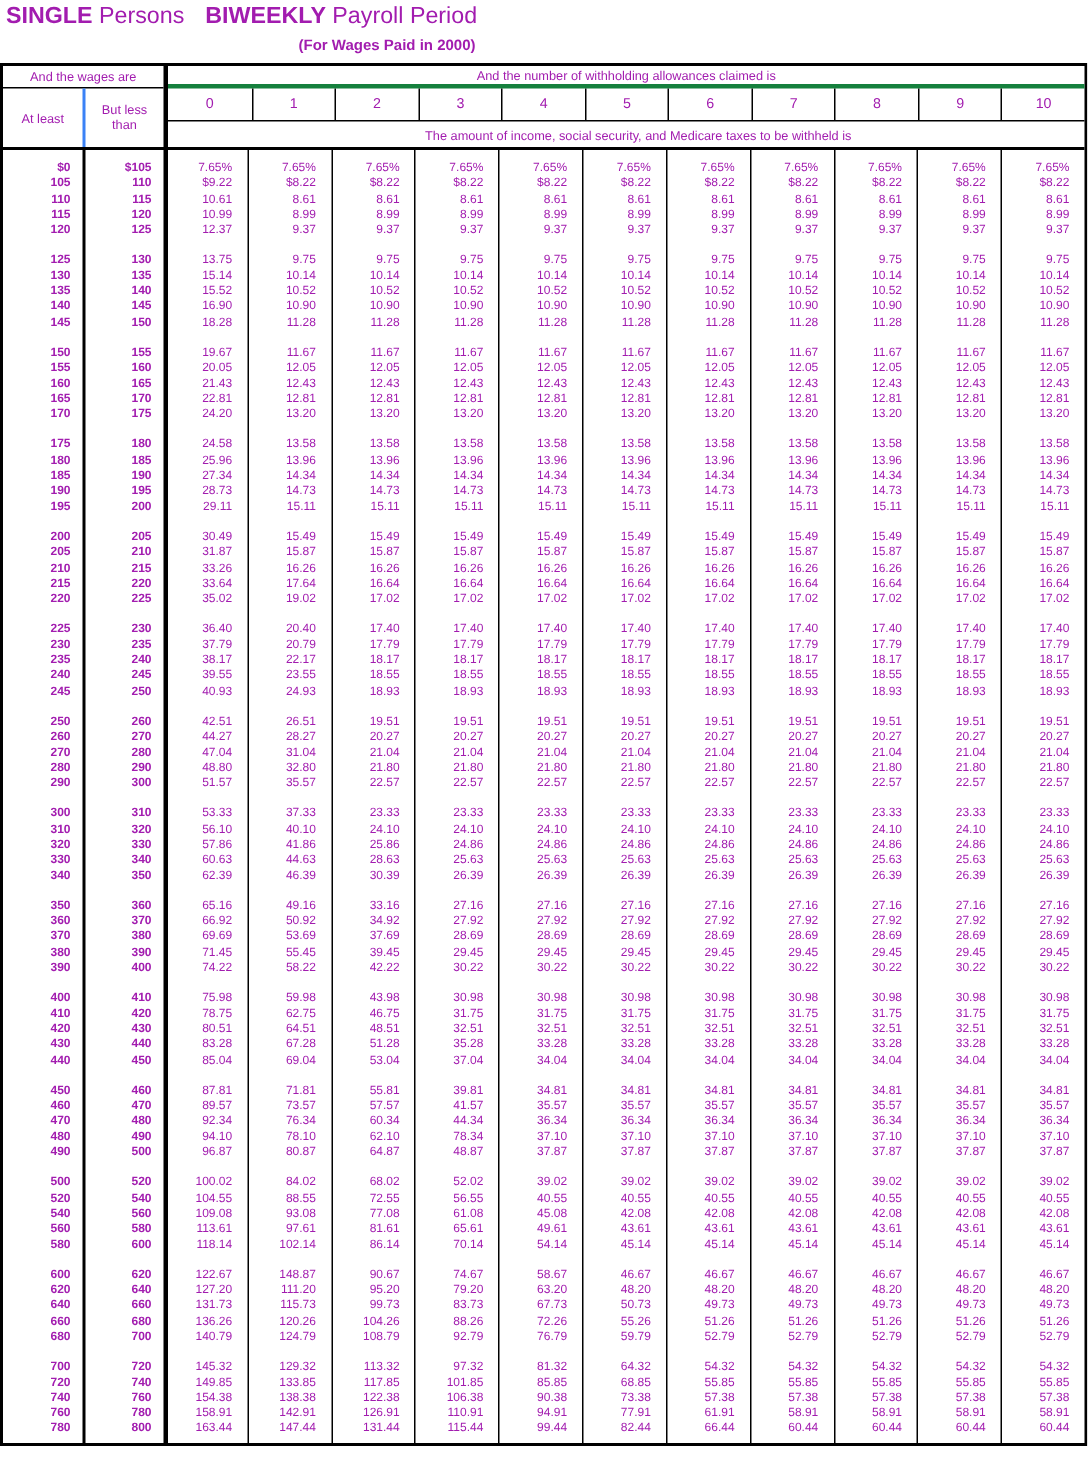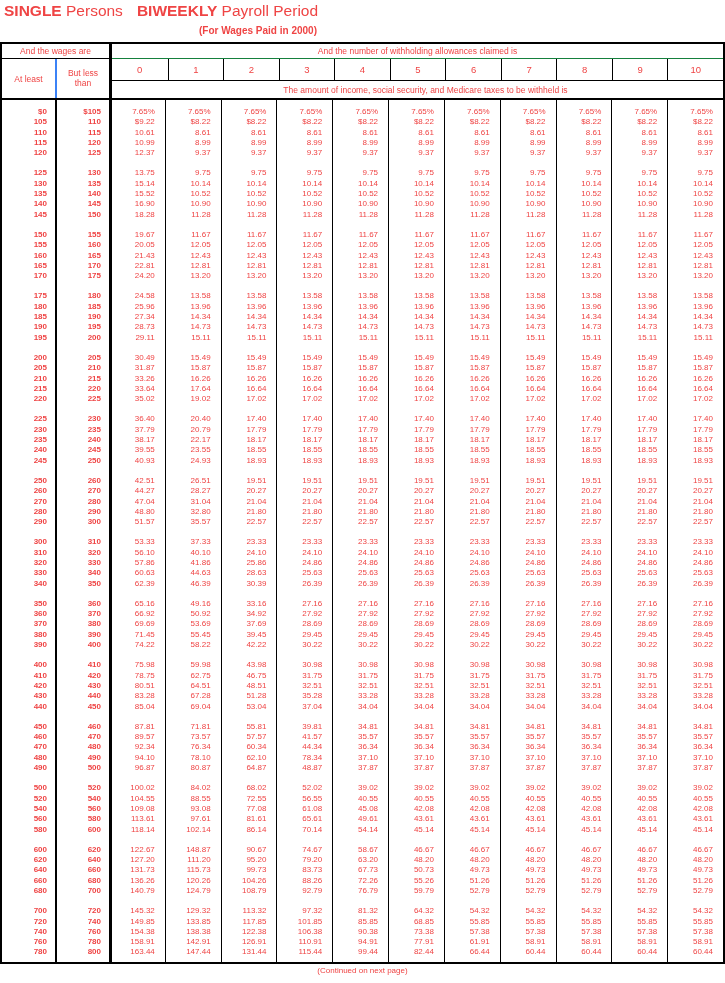--- a/index.html
+++ b/index.html
@@ -1,39 +1,39 @@
 <!DOCTYPE html>
 <html><head>
 <meta charset="utf-8">
 <style>
   * { box-sizing: border-box; margin: 0; padding: 0; }
   html,body { background:#fff; }
   .page {
     position: relative;
     width: 725px; height: 983px;
-    background: #fff; color: #ef4444;
+    background: #fff; color: #a21caf;
     font-family: "Liberation Sans", sans-serif;
     overflow: hidden;
   }
   .title { position:absolute; top:2px; left:4px; font-size:15.5px; white-space:nowrap; }
   .title .b { font-weight:bold; }
   .title .gap2 { display:inline-block; width:14px; }
   .subtitle { position:absolute; top:25px; left:158px; width:200px; text-align:center;
               font-size:10px; font-weight:bold; }
   .tbl { position:absolute; top:42px; left:0; width:725px; height:922px;
          border:2px solid #000; }
   .hdr { display:grid; grid-template-columns:107px 1fr; border-bottom:2px solid #000; }
   .hdr-left { display:grid; grid-template-columns:53px 1fr; grid-template-rows:15px 39px; }
   .wages-lbl { grid-column:1/3; border-bottom:1px solid #000; display:flex;
                align-items:center; justify-content:center; font-size:8.5px; }
   .atleast { display:flex; align-items:center; justify-content:center; font-size:8.5px; }
   .butless { border-left:2px solid #3b82f6; display:flex; align-items:center; justify-content:center;
              text-align:center; font-size:8.5px; line-height:9.5px; }
   .hdr-right { border-left:3px solid #000; display:grid; grid-template-rows:15px 22px 17px; }
-  .allow-lbl { border-bottom:1px solid #15803d; display:flex; align-items:center;
+  .allow-lbl { border-bottom:3px solid #15803d; display:flex; align-items:center;
                justify-content:center; font-size:8.5px; }
   .num-row { display:grid; grid-template-columns:repeat(11,1fr); border-bottom:1px solid #000; }
   .num { display:flex; align-items:center; justify-content:center; font-size:9.5px; }
   .num + .num { border-left:1px solid #000; }
   .amount-lbl { display:flex; align-items:center; justify-content:center; font-size:8.5px;padding-left:16px; }
   .data-grid { display:grid; grid-template-columns:53px 54px repeat(11,1fr);
                height:calc(100% - 56px); }
   .dcol { padding-top:7px; }
   .dcol.bl { border-left:2px solid #000; }
   .dcol.fa { border-left:3px solid #000; }
@@ -1014,15 +1014,14 @@
           <div class="dcell">52.79</div>
           <div class="dcell gap">54.32</div>
           <div class="dcell">55.85</div>
           <div class="dcell">57.38</div>
           <div class="dcell">58.91</div>
           <div class="dcell">60.44</div>
         </div>
       </div>
   </div>
 
-  <div class="footer">(Continued on next page)</div>
 
 </div>
 
 </body></html>

